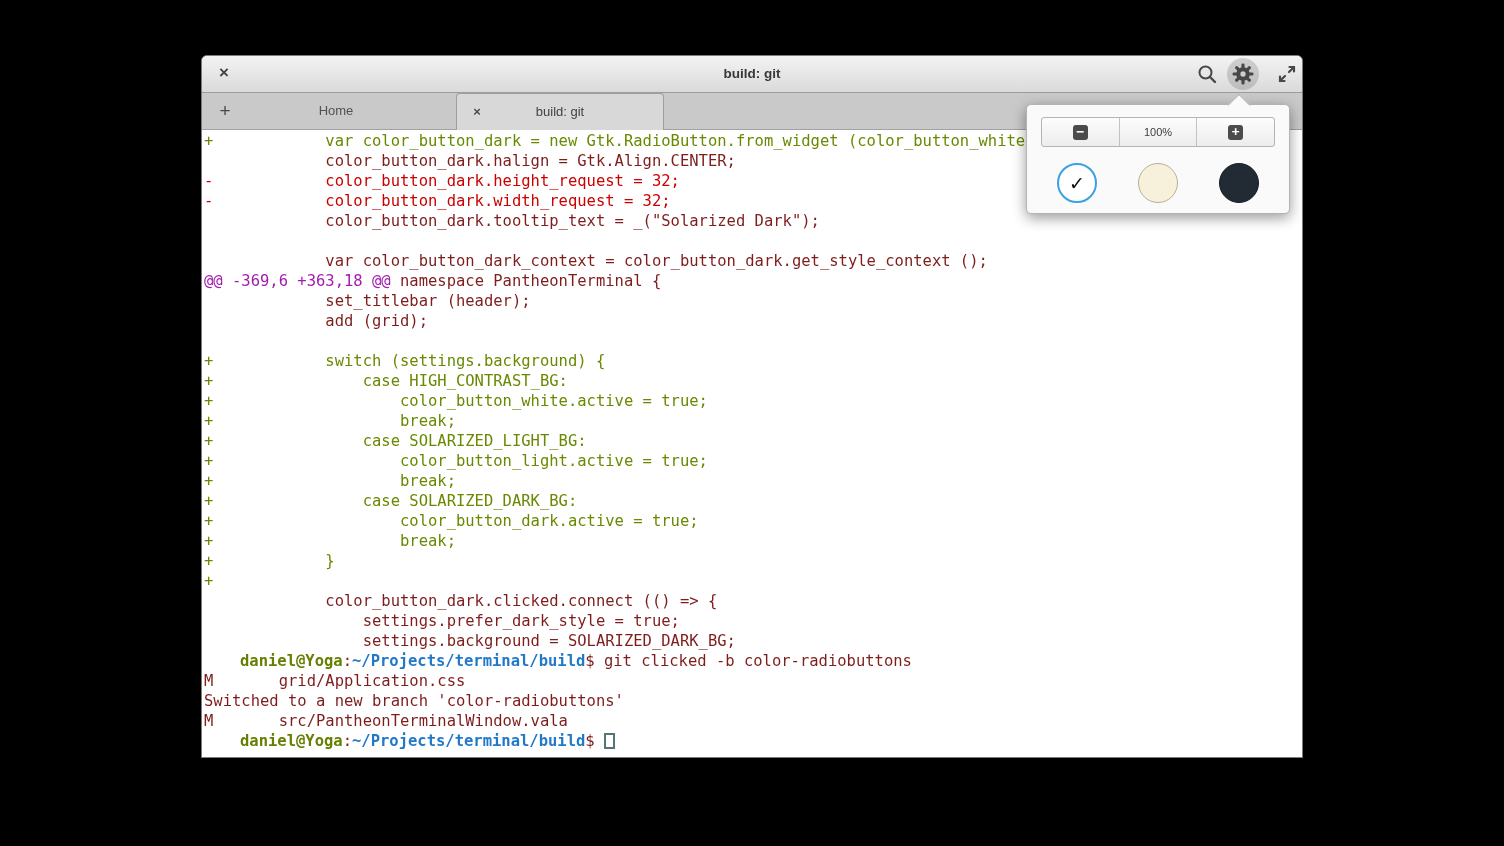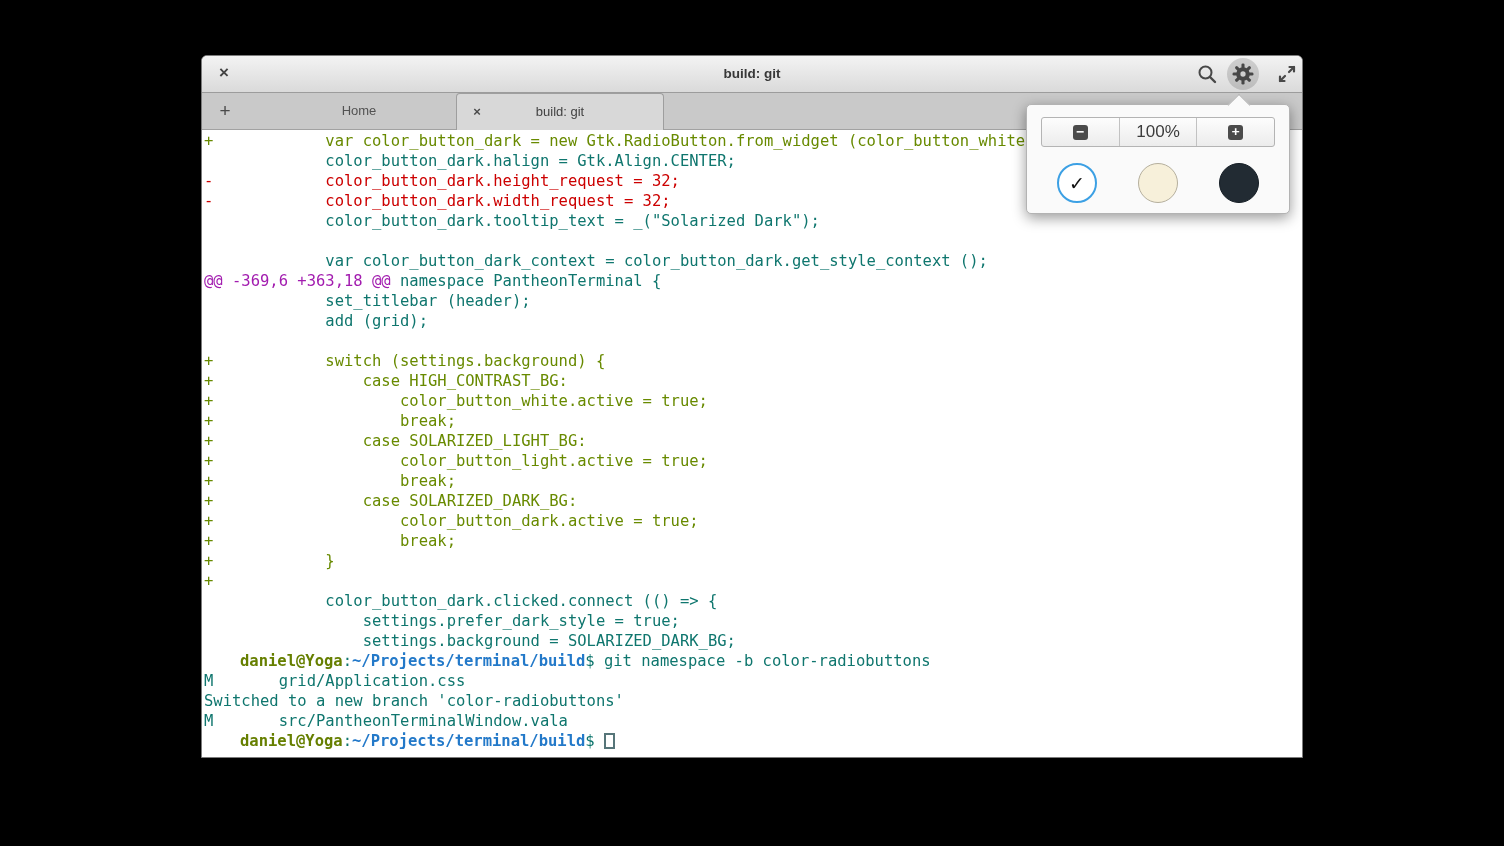--- a/index.html
+++ b/index.html
@@ -25,32 +25,32 @@
   .gear-wrap { left:1025px; width:32px; height:32px; background:rgba(0,0,0,.14);
                border-radius:50%; display:flex; align-items:center; justify-content:center; }
   .icon-expand { left:1074px; }
 
   
   .tabbar { position:relative; height:37px; background:#c9c9c9; border-bottom:1px solid #a2a2a2; }
   .newtab-btn { position:absolute; left:10px; top:0; width:26px; height:36px; line-height:35px;
                 text-align:center; font-size:19px; color:#4a4a4a; }
   .tab { position:absolute; top:0; height:37px; line-height:35px; text-align:center;
          font-size:13px; color:#525252; }
-  .tab-home { left:48px; width:218px; }
+  .tab-home { left:25px; width:218px; }
   .tab-active { left:254px; width:208px; background:#d8d8d8; border:1px solid #9e9e9e;
                 border-bottom:none; border-radius:4px 4px 0 0; color:#424242; }
   .tab-close { position:absolute; left:11px; top:0; width:18px; font-size:13px;
                font-weight:bold; color:#4a4a4a; }
 
   
   .terminal { position:relative; height:627px; background:#ffffff; overflow:hidden;
               padding:1px 0 0 2px; cursor:text; }
   .tline { white-space:pre; font-family:"DejaVu Sans Mono","Liberation Mono",monospace;
            font-size:15.5px; line-height:20px; height:20px; color:#1a1a1a; }
-  .c-k  { color:#0f766e; }
+  .c-k  { color:#7f1d1d; }
   .c-g  { color:#688a00; }
   .c-r  { color:#cc0000; }
   .c-t  { color:#a21caf; }
   .c-pu { color:#667f00; font-weight:bold;margin-left:36px; }
   .c-pp { color:#2379c9; font-weight:bold;text-align:right; }
   .cursor { display:inline-block; width:11px; height:16px; border:2px solid #567579;
             vertical-align:-3px; background:#fff; }
 
   
   .popover { position:absolute; left:1026px; top:104px; width:264px; height:110px;
@@ -61,21 +61,21 @@
                border-left:1px solid #b3b3b3; border-top:1px solid #b3b3b3; }
   .zoom-group { position:absolute; left:14px; top:12px; width:234px; height:30px;
                 display:flex; border:1px solid #b4b4b4; border-radius:3px;
                 background:linear-gradient(#fdfdfd,#ececec); }
   .zoom-seg { flex:1; display:flex; align-items:center; justify-content:center; }
   .zoom-seg + .zoom-seg { border-left:1px solid #c2c2c2; }
   .zoom-glyph { display:inline-block; width:15px; height:15px; border-radius:3px;
                 background:#4b4b4b; color:#fff; font-size:13px; line-height:14px;
                 font-weight:bold; text-align:center;
                 font-family:"DejaVu Sans Mono",monospace; }
-  .zoom-level { font-size:17px; color:#3c3c3c; }
+  .zoom-level { font-size:11px; color:#3c3c3c; }
   .themes-row { position:absolute; left:0; top:58px; width:100%; padding:0 30px;
                 display:flex; justify-content:space-between; }
   .theme-circle { width:40px; height:40px; border-radius:50%;
                   display:flex; align-items:center; justify-content:center;
                   border:1px solid #b5af9d; font-size:19px; font-weight:bold; color:#111; }
   .theme-selected { border:2px solid #3ca0e4; }
   .theme-dark-border { border:1px solid #161e26; }
 
   
   svg { display:block; }
@@ -150,21 +150,21 @@
       <div class="tline"><span class="c-g">+                    color_button_light.active = true;</span></div>
       <div class="tline"><span class="c-g">+                    break;</span></div>
       <div class="tline"><span class="c-g">+                case SOLARIZED_DARK_BG:</span></div>
       <div class="tline"><span class="c-g">+                    color_button_dark.active = true;</span></div>
       <div class="tline"><span class="c-g">+                    break;</span></div>
       <div class="tline"><span class="c-g">+            }</span></div>
       <div class="tline"><span class="c-g">+</span></div>
       <div class="tline"><span class="c-k">             color_button_dark.clicked.connect (() =&gt; {</span></div>
       <div class="tline"><span class="c-k">                 settings.prefer_dark_style = true;</span></div>
       <div class="tline"><span class="c-k">                 settings.background = SOLARIZED_DARK_BG;</span></div>
-      <div class="tline"><span class="c-pu">daniel@Yoga</span><span class="c-k">:</span><span class="c-pp">~/Projects/terminal/build</span><span class="c-k">$ git namespace -b color-radiobuttons</span></div>
+      <div class="tline"><span class="c-pu">daniel@Yoga</span><span class="c-k">:</span><span class="c-pp">~/Projects/terminal/build</span><span class="c-k">$ git clicked -b color-radiobuttons</span></div>
       <div class="tline"><span class="c-k">M       grid/Application.css</span></div>
       <div class="tline"><span class="c-k">Switched to a new branch 'color-radiobuttons'</span></div>
       <div class="tline"><span class="c-k">M       src/PantheonTerminalWindow.vala</span></div>
       <div class="tline"><span class="c-pu">daniel@Yoga</span><span class="c-k">:</span><span class="c-pp">~/Projects/terminal/build</span><span class="c-k">$ </span><span class="cursor"></span></div>
     </div>
 </div>
 
 <div class="popover">
   <div class="pop-arrow"></div>
 

